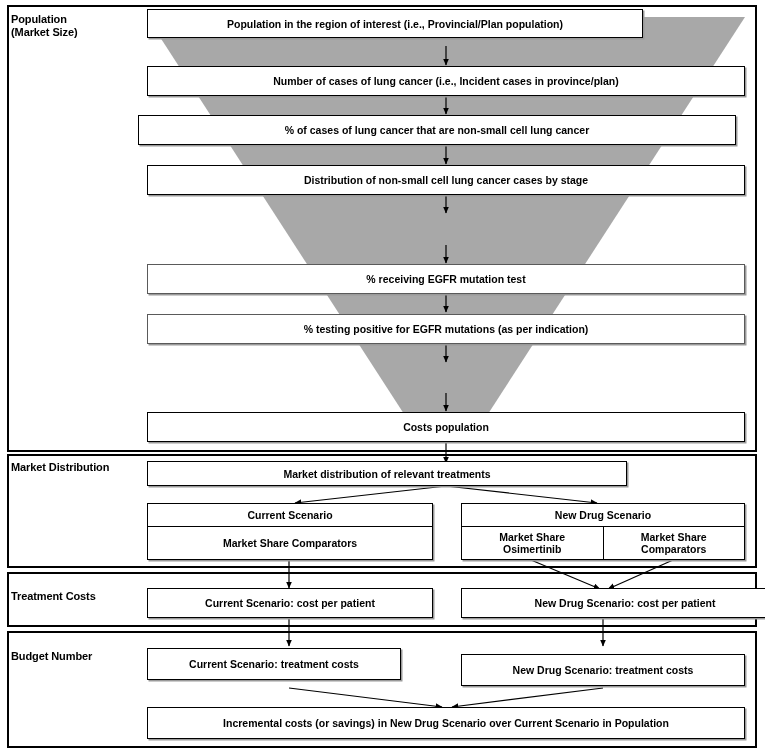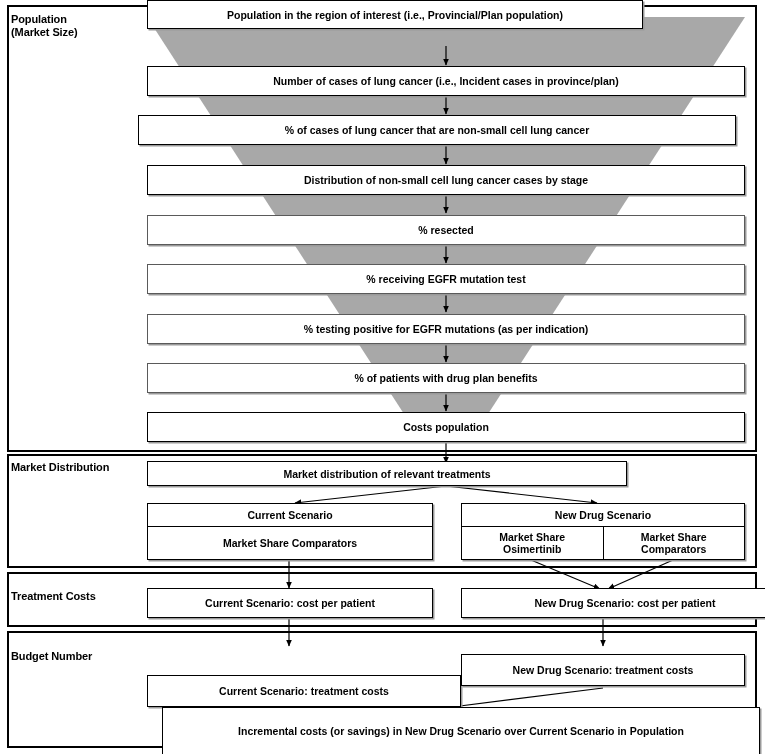--- a/index.html
+++ b/index.html
@@ -176,28 +176,26 @@
       <line x1="289" y1="618" x2="289" y2="646"></line>
       <line x1="603" y1="618" x2="603" y2="646"></line>
     </g>
 
     <g stroke="#000000" stroke-width="1.2" fill="none" marker-end="url(#arw)">
       <line x1="289" y1="688" x2="442" y2="707"></line>
       <line x1="603" y1="688" x2="452" y2="707"></line>
     </g>
   </svg>
 
-  <div class="box" style="left:147px; top:0; width:496px; height:29px;">Population in the region of interest (i.e.,  Provincial/Plan population)</div>
+  <div class="box" style="left:147px; top:9px; width:496px; height:29px;">Population in the region of interest (i.e.,  Provincial/Plan population)</div>
   <div class="box" style="left:147px; top:66px; width:598px; height:30px;">Number of cases of lung cancer (i.e.,  Incident cases in province/plan)</div>
   <div class="box" style="left:138px; top:115px; width:598px; height:30px;">% of cases of lung cancer that are non-small cell lung cancer</div>
   <div class="box" style="left:147px; top:165px; width:598px; height:30px;">Distribution of non-small cell lung cancer cases by stage</div>
-  <div class="box thin" style="left:147px; top:215px; width:598px; height:30px;">% resected</div>
   <div class="box thin" style="left:147px; top:314px; width:598px; height:30px;">% testing positive for EGFR mutations (as per indication)</div>
   <div class="box thin" style="left:147px; top:264px; width:598px; height:30px;">% receiving EGFR mutation test</div>
-  <div class="box thin" style="left:147px; top:363px; width:598px; height:30px;">% of patients with drug plan benefits</div>
   <div class="box" style="left:147px; top:412px; width:598px; height:30px;">Costs population</div>
 
   <div class="box" style="left:147px; top:461px; width:480px; height:25px;text-align:center;">Market distribution of relevant treatments</div>
 
   <div class="splitbox" style="left:147px; top:503px; width:286px; height:57px;">
     <div class="hdr">Current Scenario</div>
     <div class="body">
       <div class="cell">Market Share Comparators</div>
     </div>
   </div>
@@ -208,17 +206,17 @@
       <div class="cell" style="white-space: pre-line;">Market Share
 Osimertinib</div>
       <div class="cell" style="white-space: pre-line;">Market Share
 Comparators</div>
     </div>
   </div>
 
   <div class="box" style="left:147px; top:588px; width:286px; height:30px;">Current Scenario: cost per patient</div>
   <div class="box" style="left:461px; top:588px; width:328px; height:30px;">New Drug Scenario: cost per patient</div>
 
-  <div class="box" style="left:147px; top:648px; width:314px; height:32px;margin-top:27px;">Current Scenario: treatment costs</div>
+  <div class="box" style="left:147px; top:648px; width:254px; height:32px;">Current Scenario: treatment costs</div>
   <div class="box" style="left:461px; top:648px; width:284px; height:32px;margin-top:6px;">New Drug Scenario: treatment costs</div>
-  <div class="box" style="left:147px; top:707px; width:598px; height:48px;margin-left:15px;">Incremental costs (or savings) in New Drug Scenario over Current Scenario in Population</div>
+  <div class="box" style="left:147px; top:707px; width:598px; height:32px;">Incremental costs (or savings) in New Drug Scenario over Current Scenario in Population</div>
 
 </div>
 
 </body></html>

